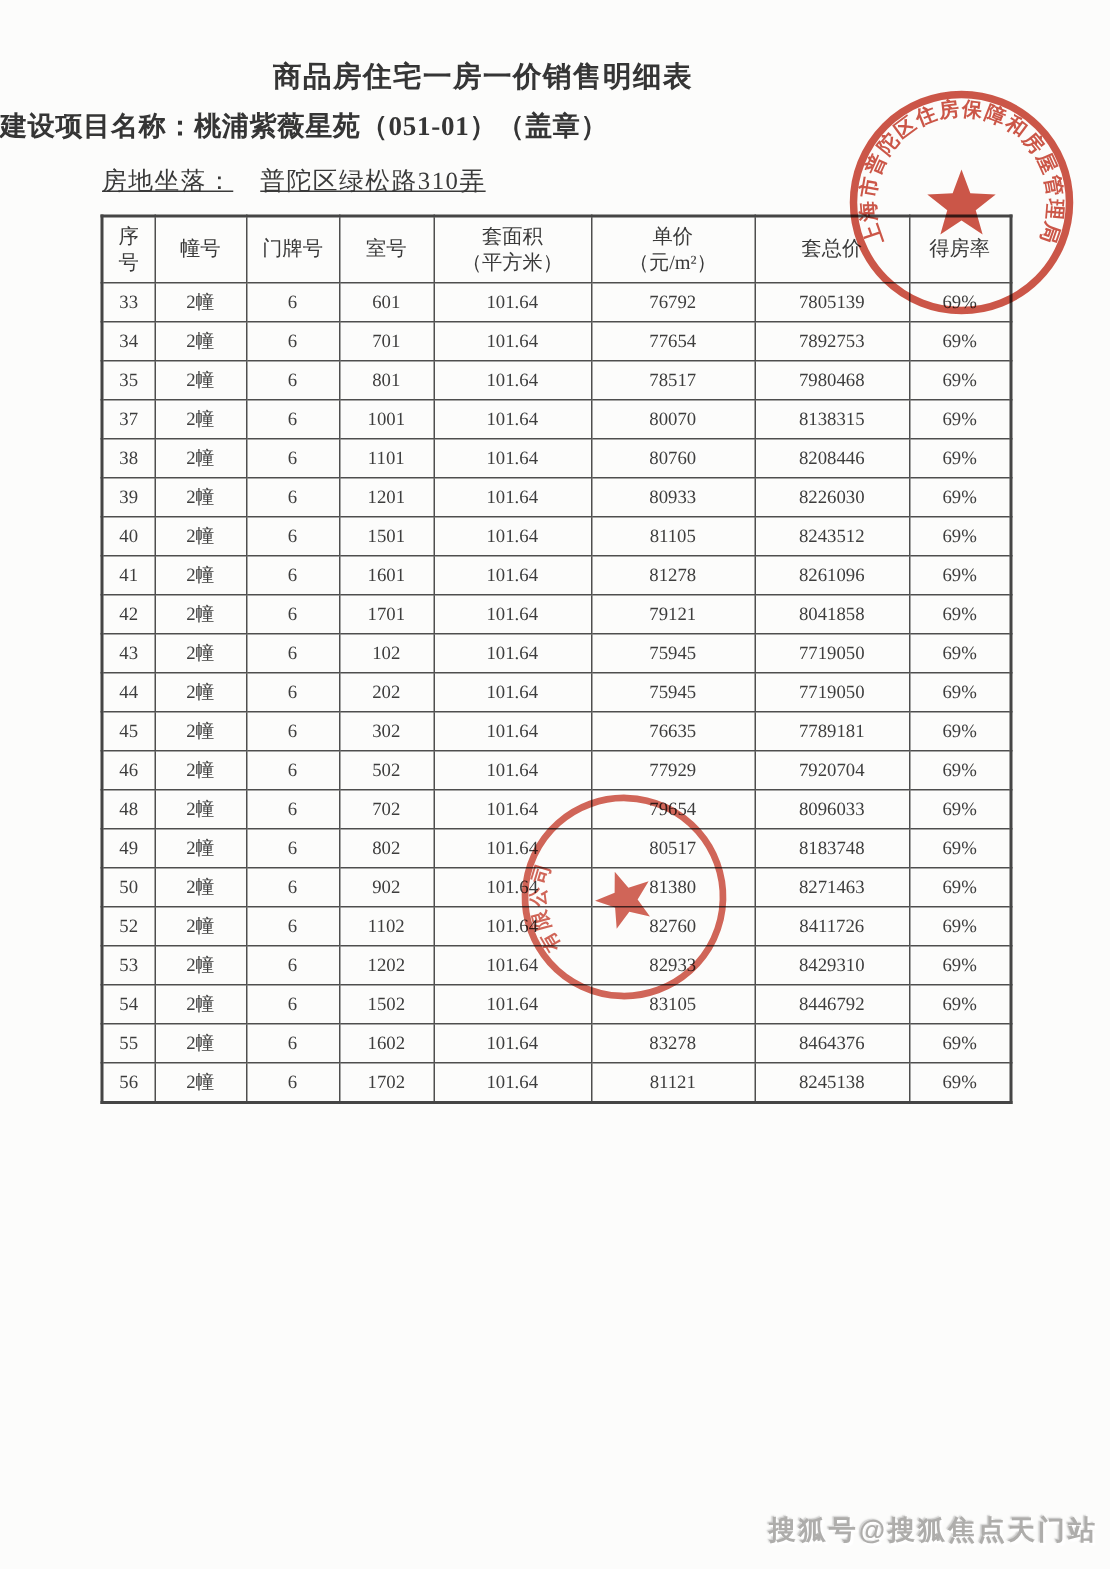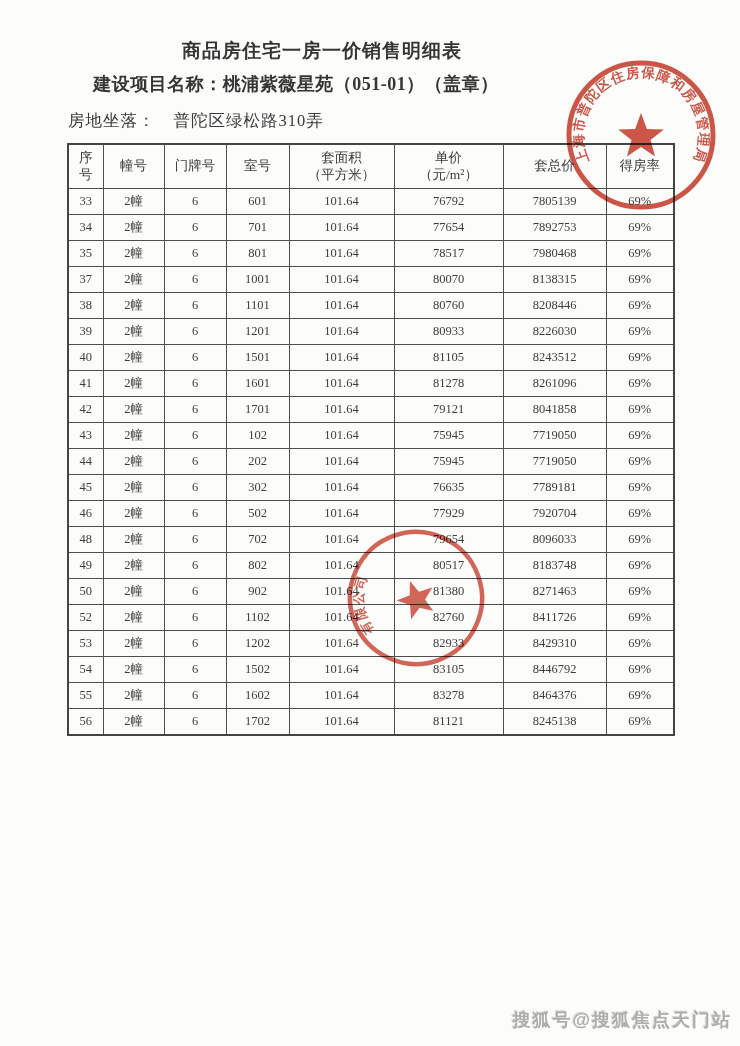--- a/index.html
+++ b/index.html
@@ -11,26 +11,26 @@
     color:#3d3d3d;
     overflow:hidden;
   }
   .doc-title{
     position:absolute;top:38px;left:0;width:644px;
     text-align:center;font-size:19px;font-weight:bold;
     letter-spacing:1px;color:#353535;
   }
   .project-line{
     position:absolute;top:72px;left:0;width:592px;
-    text-align:center;font-size:18px;font-weight:bold;
+    text-align:left;font-size:18px;font-weight:bold;
     letter-spacing:.5px;color:#353535;
   }
   .location-line{
     position:absolute;top:110px;left:68px;
-    font-size:16.5px;color:#3a3a3a;letter-spacing:1px;
+    font-size:16.5px;color:#3a3a3a;letter-spacing:1px;text-decoration:underline;
   }
   .location-line .val{margin-left:18px;}
   table.price{
     position:absolute;left:67px;top:143px;width:606px;
     border-collapse:collapse;table-layout:fixed;
     border:2px solid #454545;
   }
   table.price th, table.price td{
     border:1px solid #4e4e4e;
     text-align:center;vertical-align:middle;

